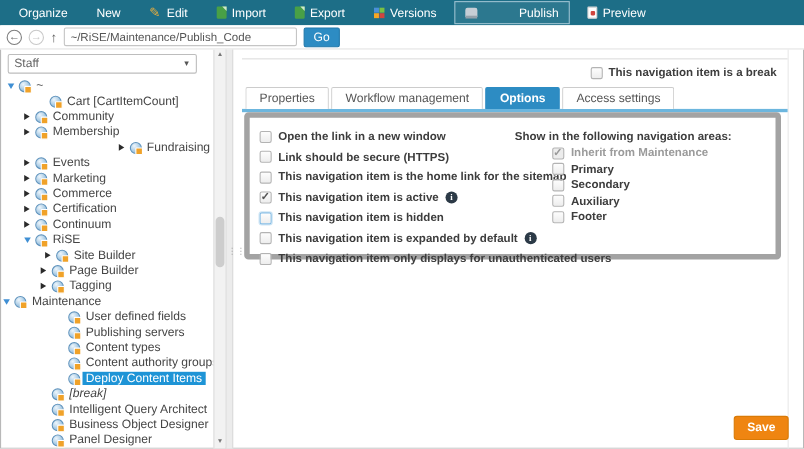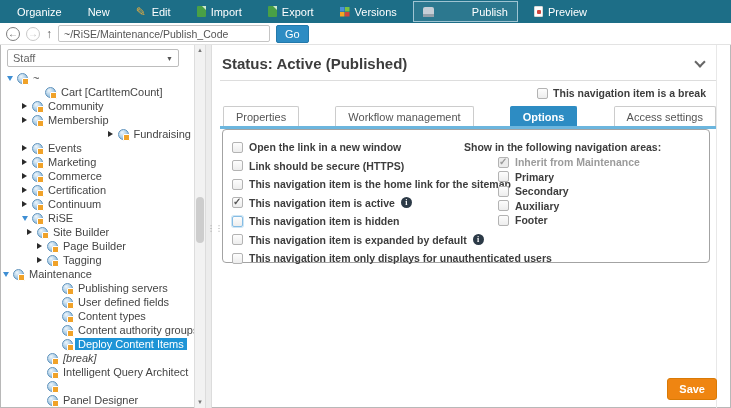--- a/index.html
+++ b/index.html
@@ -90,27 +90,27 @@
     border-right:1px solid #e8e8e8; padding-left:8px; }
   .status-row { display:flex; align-items:center; justify-content:space-between;
     padding:10px 12px 0 2px; }
   .status-title { font-size:15px; font-weight:bold; color:#3d3d3d; }
   .chev { width:8px; height:8px; border-right:2px solid #666; border-bottom:2px solid #666;
     transform:rotate(45deg); margin-top:-4px; }
   .status-divider { border-bottom:1px solid #ddd; margin-top:8px; }
   .break-row { display:flex; justify-content:flex-end; align-items:center; gap:5px;
     padding:6px 10px 0 0; font-size:10.5px; font-weight:bold; color:#3d3d3d; }
 
-  .tabs { display:flex; gap:2px; margin:7px 0 0 3px;justify-content:space-between; }
+  .tabs { display:flex; gap:2px; margin:7px 0 0 3px; }
   .tab { font-size:11px; color:#555; background:#fff; border:1px solid #ccc; border-bottom:none;
     border-radius:2px 2px 0 0; padding:4px 12px 3px; }
   .tab.active { background:var(--accent); border-color:var(--accent); color:#fff; font-weight:bold; }
   .tab-underline { height:3px; background:var(--underline); margin-right:0; }
 
-  .opt-panel { border:1px solid #a3a3a3; border-radius:4px; margin:0 6px 0 2px;
+  .opt-panel { border:5px solid #a3a3a3; border-radius:4px; margin:0 6px 0 2px;
     height:134px; display:flex; padding:11px 0 0 9px; }
   .opt-col { width:232px; flex:0 0 auto; }
   .opt-row { display:flex; align-items:center; gap:6px; margin-bottom:6.5px; }
   .opt-label { font-size:10.5px; font-weight:bold; color:#3d3d3d; white-space:nowrap; }
   .opt-label.disabled { color:#9b9b9b; }
   .cb { width:11px; height:11px; flex:0 0 auto; border:1px solid #b3b3b3; border-radius:2px;
     background:linear-gradient(#fdfdfd,#ededed); position:relative; display:inline-block; }
   .cb.checked::after { content:"✓"; position:absolute; left:0px; top:-2px; font-size:10px;
     font-weight:bold; color:#555; }
   .cb.focus { border-color:#85bce4; box-shadow:0 0 0 1px #cfe6f5; }
@@ -253,21 +253,21 @@
             <span class="globe"></span>
             <span class="tree-label">Continuum</span>
           </div>
 
           <div class="tree-row" style="padding-left: 19px;">
             <span class="arrow st-expanded"></span>
             <span class="globe"></span>
             <span class="tree-label">RiSE</span>
           </div>
 
-          <div class="tree-row" style="padding-left: 24px;">
+          <div class="tree-row" style="padding-left: 38px;">
             <span class="arrow st-collapsed"></span>
             <span class="globe"></span>
             <span class="tree-label">Site Builder</span>
           </div>
 
           <div class="tree-row" style="padding-left: 34px;">
             <span class="arrow st-collapsed"></span>
             <span class="globe"></span>
             <span class="tree-label">Page Builder</span>
           </div>
@@ -280,62 +280,63 @@
 
           <div class="tree-row" style="">
             <span class="arrow st-expanded"></span>
             <span class="globe"></span>
             <span class="tree-label">Maintenance</span>
           </div>
 
           <div class="tree-row" style="padding-left: 49px;">
             <span class="arrow st-none"></span>
             <span class="globe"></span>
+            <span class="tree-label">User defined fields</span>
+          </div>
+
+          <div class="tree-row" style="padding-left: 49px;">
+            <span class="arrow st-none"></span>
+            <span class="globe"></span>
             <span class="tree-label">Publishing servers</span>
           </div>
 
           <div class="tree-row" style="padding-left: 49px;">
             <span class="arrow st-none"></span>
             <span class="globe"></span>
-            <span class="tree-label">User defined fields</span>
+            <span class="tree-label">Content types</span>
           </div>
 
           <div class="tree-row" style="padding-left: 49px;">
             <span class="arrow st-none"></span>
             <span class="globe"></span>
-            <span class="tree-label">Content types</span>
+            <span class="tree-label">Content authority groups</span>
           </div>
 
           <div class="tree-row" style="padding-left: 49px;">
             <span class="arrow st-none"></span>
             <span class="globe"></span>
-            <span class="tree-label">Content authority groups</span>
-          </div>
-
-          <div class="tree-row" style="padding-left: 49px;">
-            <span class="arrow st-none"></span>
-            <span class="globe"></span>
             <span class="tree-label selected">Deploy Content Items</span>
           </div>
 
           <div class="tree-row" style="padding-left: 34px;">
             <span class="arrow st-none"></span>
             <span class="globe"></span>
             <span class="tree-label italic">[break]</span>
           </div>
 
           <div class="tree-row" style="padding-left: 34px;">
             <span class="arrow st-none"></span>
             <span class="globe"></span>
             <span class="tree-label">Intelligent Query Architect</span>
           </div>
 
           <div class="tree-row" style="padding-left: 34px;">
             <span class="arrow st-none"></span>
             <span class="globe"></span>
+            <span class="tree-label">Business Object Designer</span>
           </div>
 
           <div class="tree-row" style="padding-left: 34px;">
             <span class="arrow st-none"></span>
             <span class="globe"></span>
             <span class="tree-label">Panel Designer</span>
           </div>
         </div>
       <div class="tree-scroll">
         <div class="sb-up">▲</div>
@@ -344,24 +345,20 @@
       </div>
     </div>
 
     <div class="splitter">
       <div class="grip">⋮⋮</div>
     </div>
 
     <div class="content">
       <div class="content-body">
 
-        <div class="status-row">
-          <span class="status-title">Status: Active (Published)</span>
-          <span class="chev"></span>
-        </div>
         <div class="status-divider"></div>
 
         <label class="break-row">
           <span class="cb"></span>
           <span>This navigation item is a break</span>
         </label>
 
         <div class="tabs">
 
             <div class="tab">

